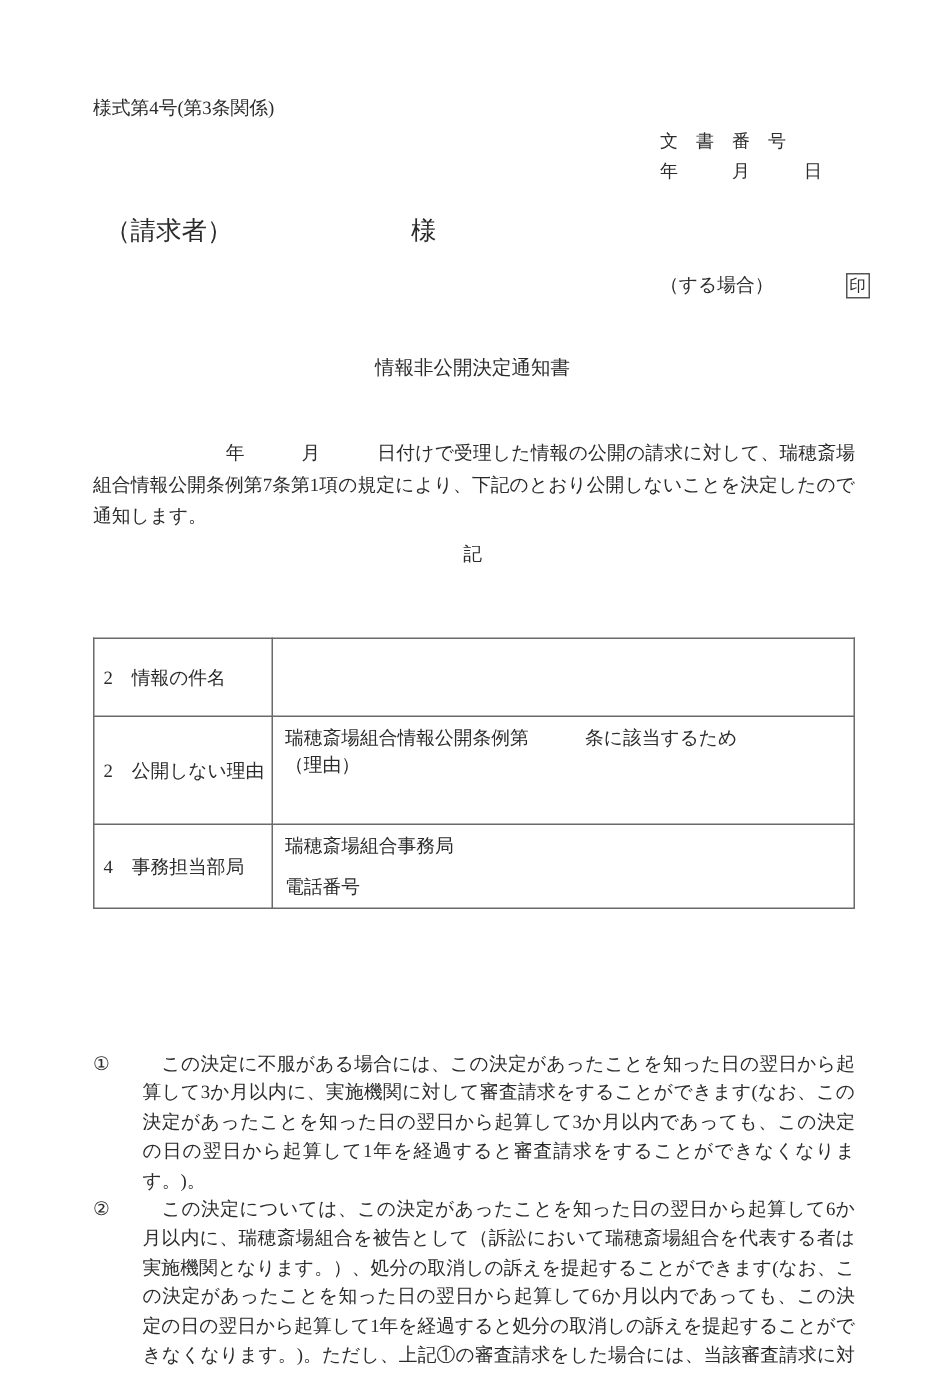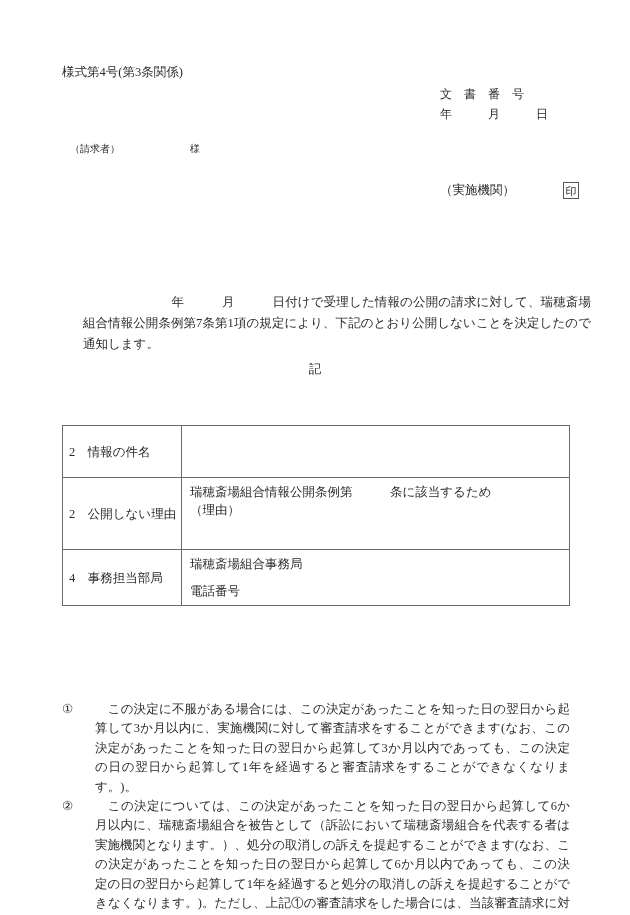--- a/index.html
+++ b/index.html
@@ -38,21 +38,21 @@
     top: 84px;
     font-size: 12px;
     line-height: 20px;
     text-align: left;
   }
   .doc-meta div { white-space: pre; }
 
   .requester {
     left: 70px;
     top: 142px;
-    font-size: 10px;
+    font-size: 17px;
     white-space: pre;
   }
 
   .agency {
     left: 440px;
     top: 182px;
     font-size: 12.5px;
     white-space: pre;
     display: flex;
     align-items: center;
@@ -79,21 +79,20 @@
   }
 
   
   .body-para {
     left: 62px;
     top: 292px;
     width: 508px;
     font-size: 12.5px;
     line-height: 21px;
     text-align: justify;
-    margin-left: 21px;
   }
 
   
   .ki-mark {
     left: 0;
     top: 361px;
     width: 630px;
     text-align: center;
     font-size: 12.5px;
   }
@@ -169,24 +168,25 @@
   <div class="abs form-no nowrap">様式第4号(第3条関係)</div>
 
   <div class="abs doc-meta">
     <div>文　書　番　号</div>
     <div>年　　　月　　　日</div>
   </div>
 
   <div class="abs requester">（請求者）　　　　　　　様</div>
 
   <div class="abs agency">
-    <span>（実施機関）</span>
+    <span>（する場合）</span>
     <span class="seal">印</span>
   </div>
 
+  <div class="abs doc-title">情報非公開決定通知書</div>
 
   <div class="abs body-para">　　　　　　　年　　　月　　　日付けで受理した情報の公開の請求に対して、瑞穂斎場組合情報公開条例第7条第1項の規定により、下記のとおり公開しないことを決定したので通知します。</div>
 
   <div class="abs ki-mark">記</div>
 
   <table class="form-table">
     <tbody>
       <tr class="row1">
         <td class="label">
           <div class="lbl-line">2　情報の件名</div>

